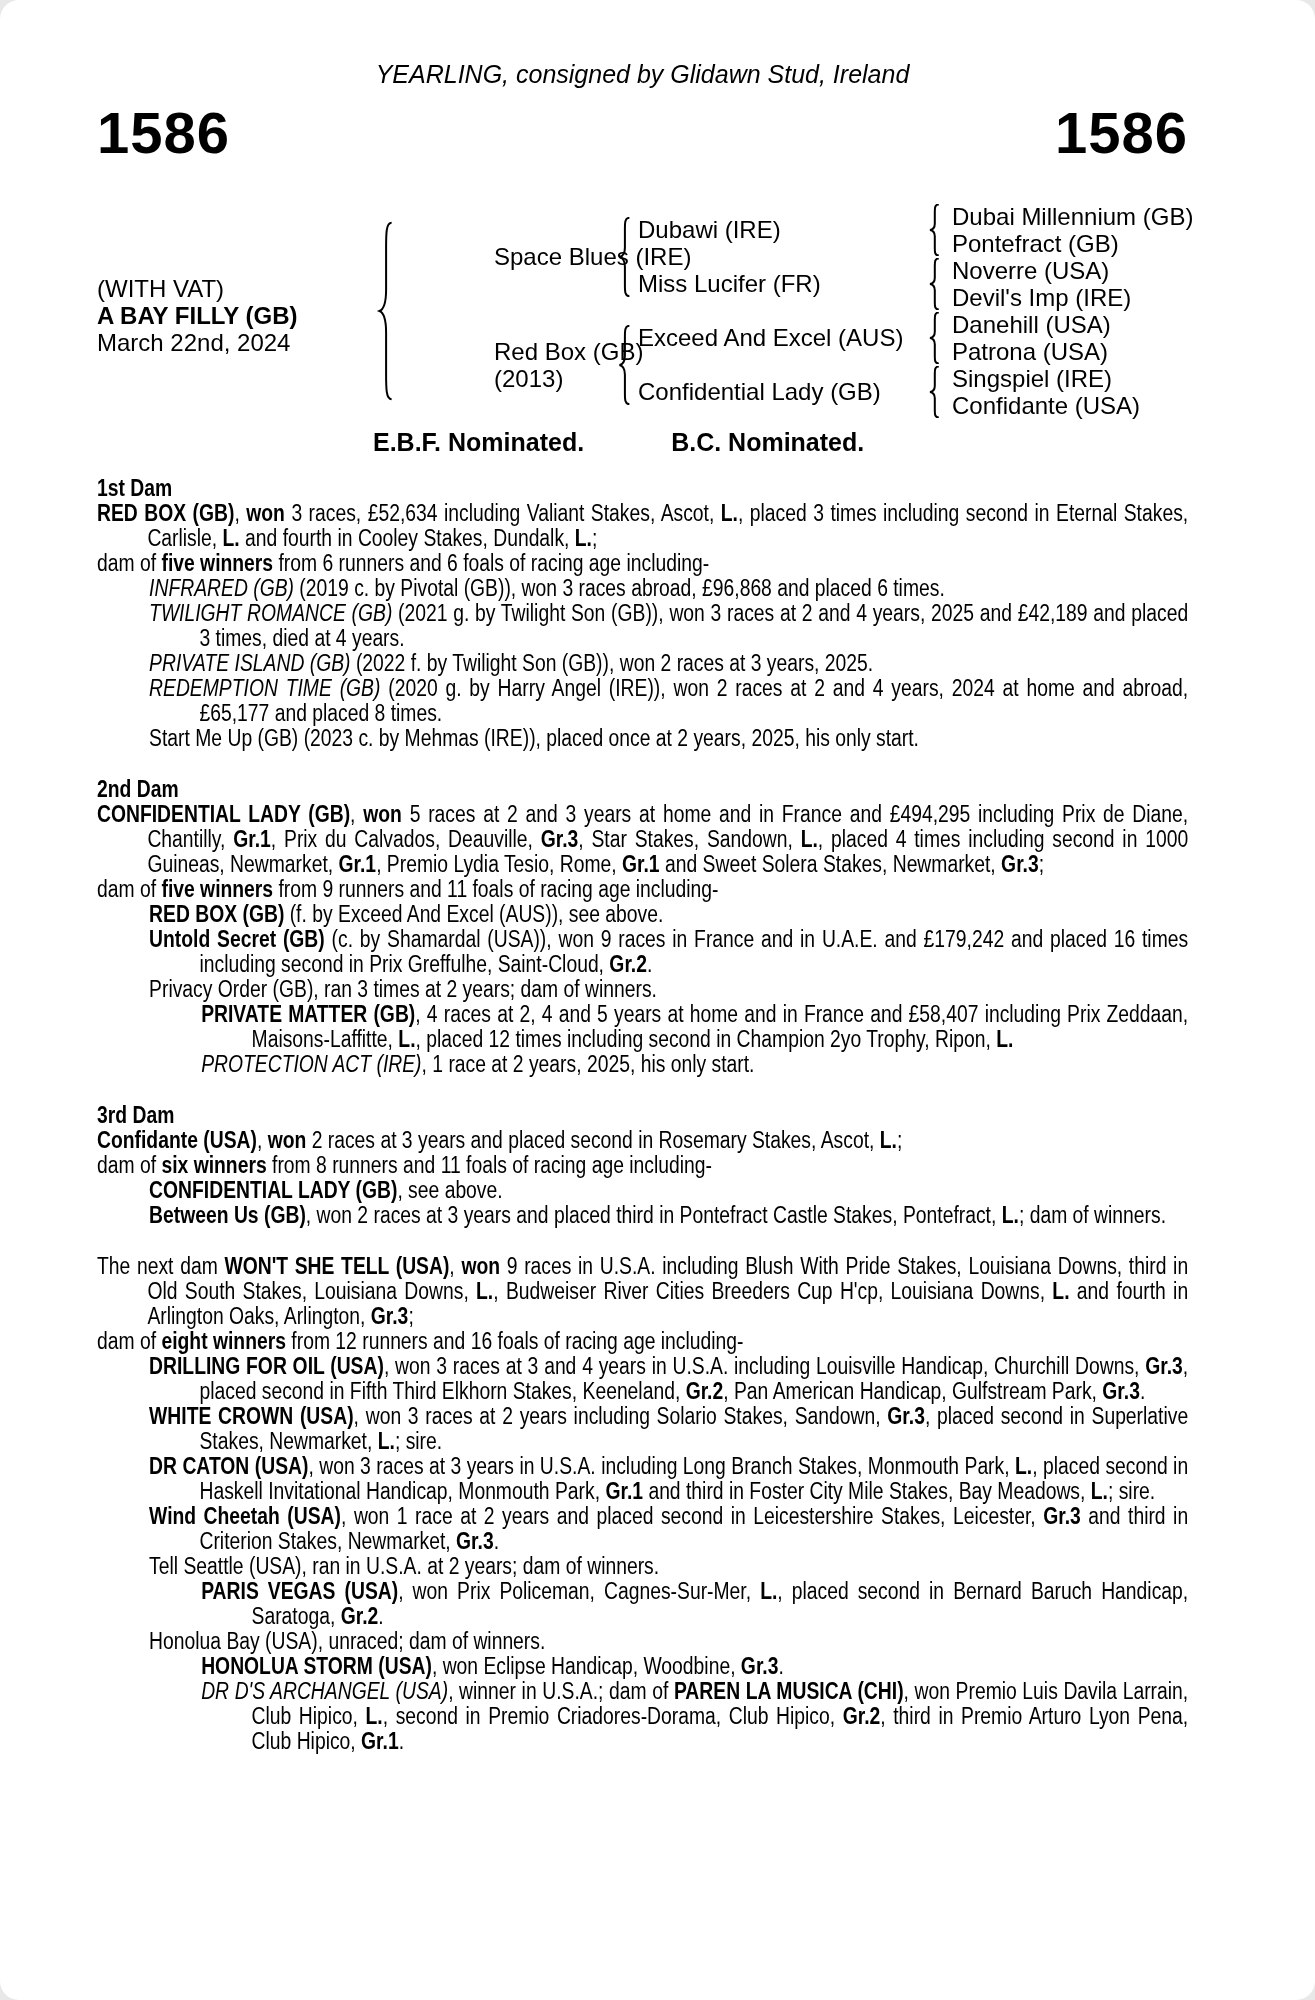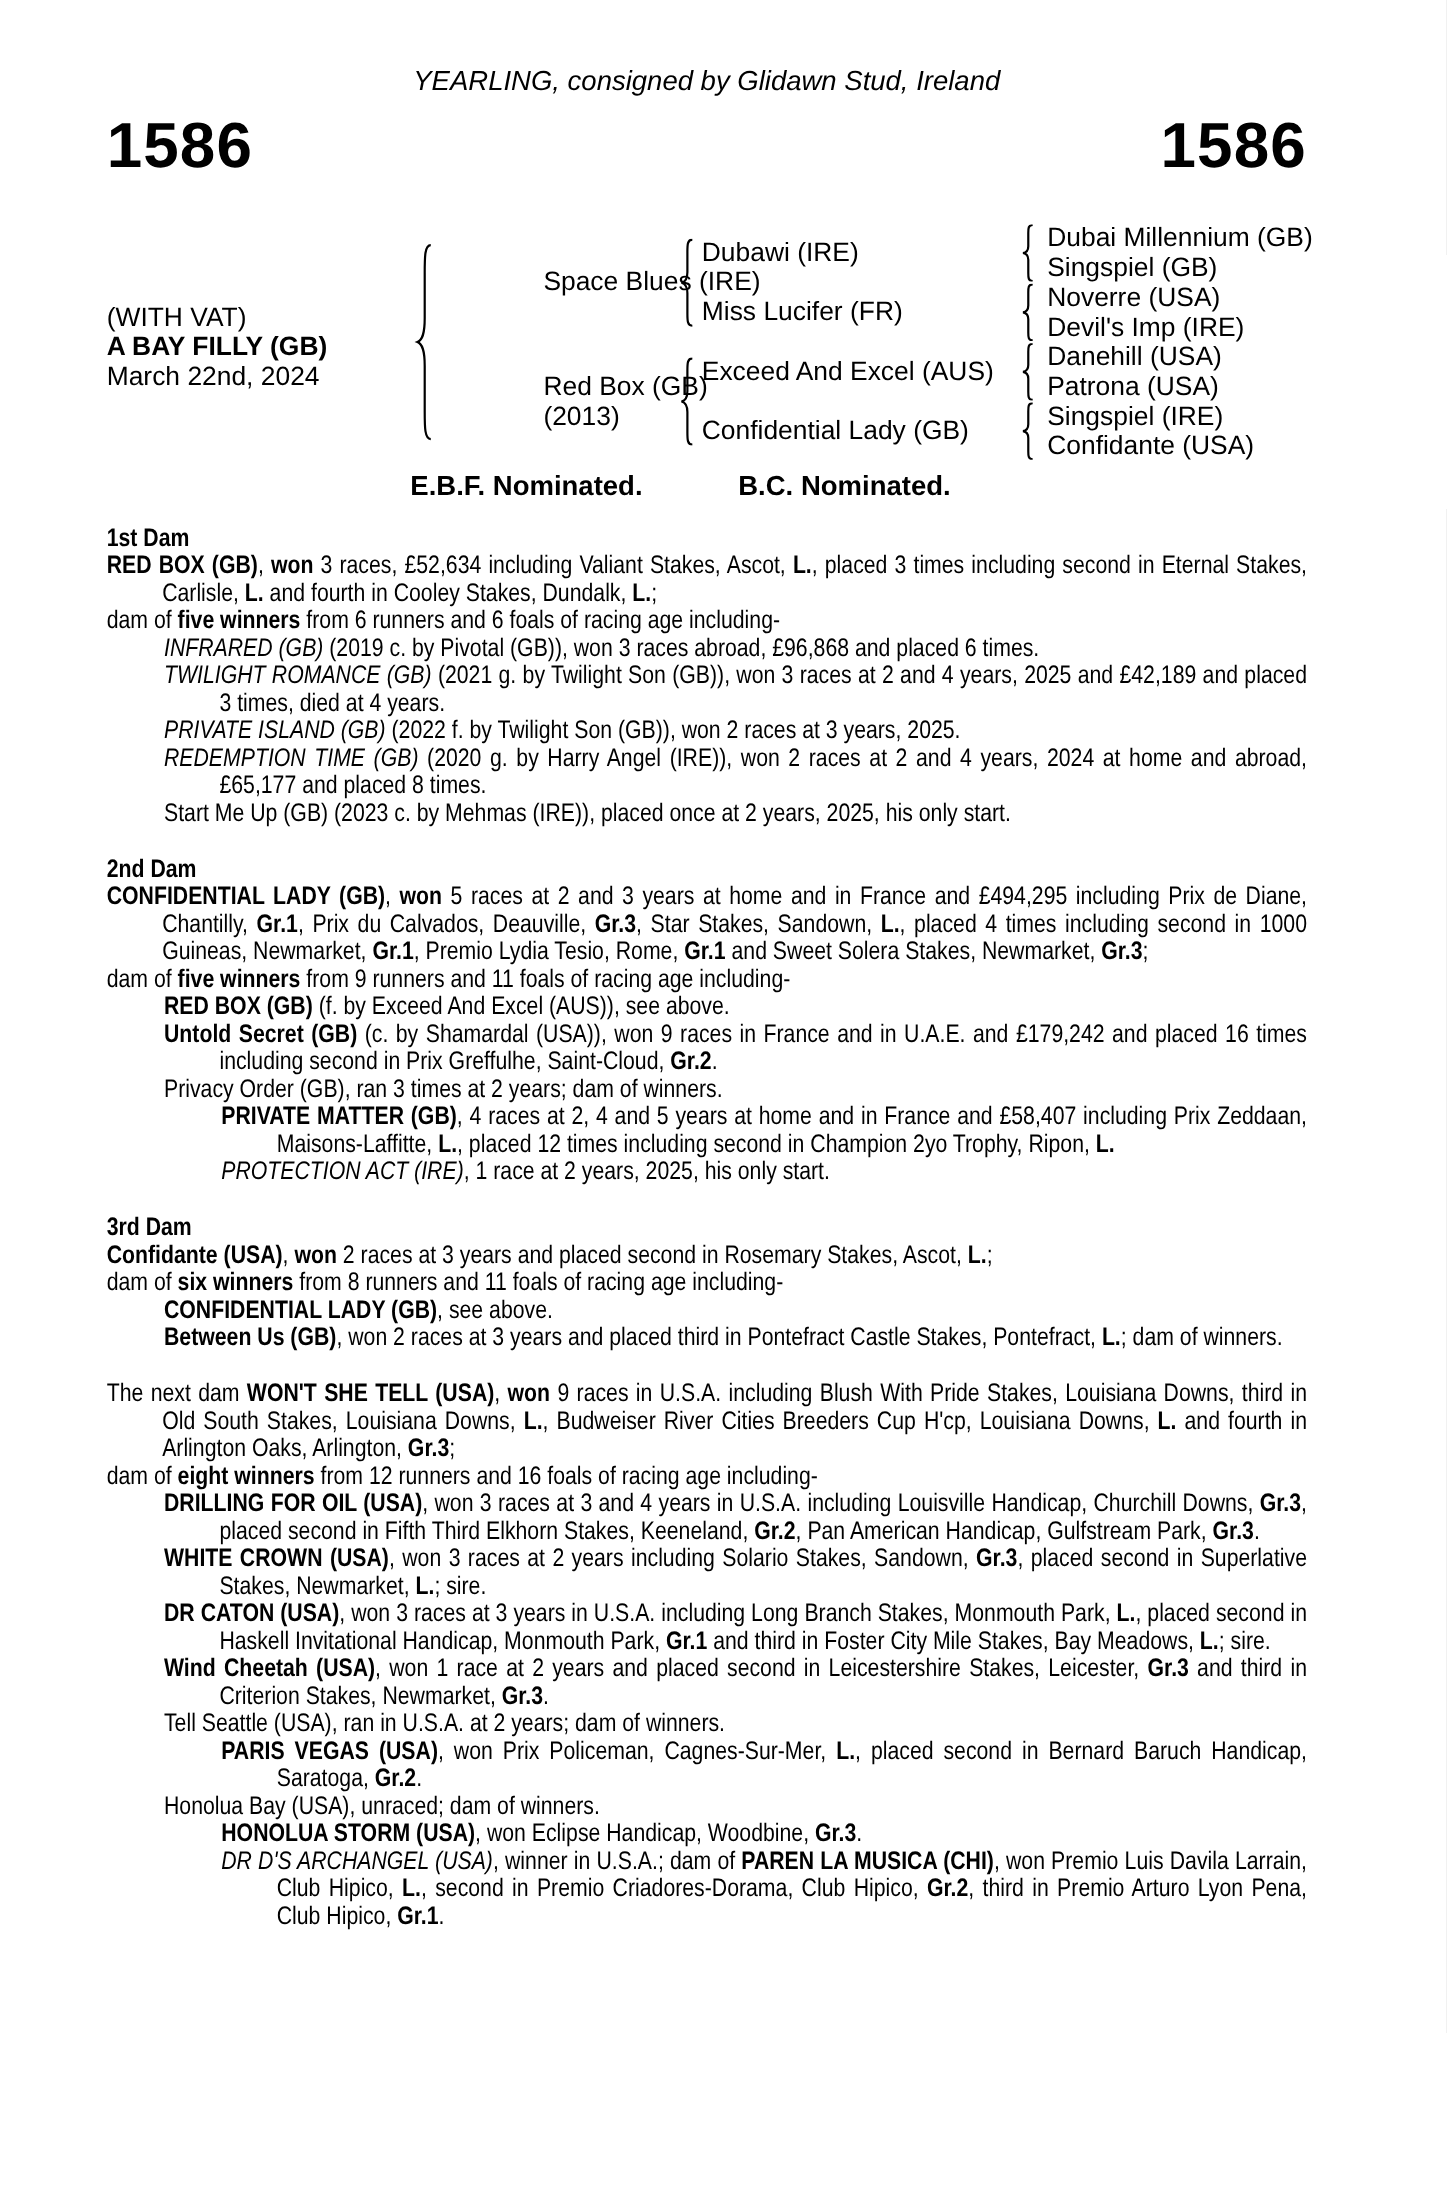--- a/index.html
+++ b/index.html
@@ -1,20 +1,21 @@
 <!DOCTYPE html>
 <html><head>
 <meta charset="utf-8">
 <style>
   html,body { margin:0; padding:0; background:#e8e8e8; }
   .page {
     position:relative; width:1315px; height:2000px; margin:0 auto;
     background:#ffffff; color:#000000;
     font-family:"Liberation Sans", sans-serif;
     overflow:hidden;
+    border-radius:19px;
   }
   
   .consignor {
     position:absolute; top:60px; left:97px; width:1091px;
     text-align:center; font-style:italic; font-size:25px; line-height:28px;
   }
   .lot { position:absolute; top:104px; font-size:58px; font-weight:bold; line-height:1; letter-spacing:1px; }
   .lot-left  { left:97px; }
   .lot-right { right:127px; }
   .stand { position:absolute; top:166px; left:97px; font-size:25px; font-weight:bold; line-height:28px; }
@@ -103,21 +104,21 @@
           <path d="M16 1 C11 1 11 7 11 15 L11 38 C11 46 9 49 5 50 C9 51 11 54 11 62 L11 85 C11 93 11 99 16 99" fill="none" stroke="#000" stroke-width="2" vector-effect="non-scaling-stroke"></path>
         </svg>
     </div>
     <div class="brace" style="left:926px;top:168px;width:16px;height:52px">
       <svg viewBox="0 0 20 100" preserveAspectRatio="none">
           <path d="M16 1 C11 1 11 7 11 15 L11 38 C11 46 9 49 5 50 C9 51 11 54 11 62 L11 85 C11 93 11 99 16 99" fill="none" stroke="#000" stroke-width="2" vector-effect="non-scaling-stroke"></path>
         </svg>
     </div>
 
     <span class="node" style="left:952px;top:5px">Dubai Millennium (GB)</span>
-    <span class="node" style="left:952px;top:32px">Singspiel (GB)</span>
+    <span class="node" style="left:952px;top:32px">Pontefract (GB)</span>
     <span class="node" style="left:952px;top:59px">Noverre (USA)</span>
     <span class="node" style="left:952px;top:86px">Devil's Imp (IRE)</span>
     <span class="node" style="left:952px;top:113px">Danehill (USA)</span>
     <span class="node" style="left:952px;top:140px">Patrona (USA)</span>
     <span class="node" style="left:952px;top:167px">Singspiel (IRE)</span>
     <span class="node" style="left:952px;top:194px">Confidante (USA)</span>
   </div>
 
   <div class="noms">
     <span>E.B.F. Nominated.</span>

